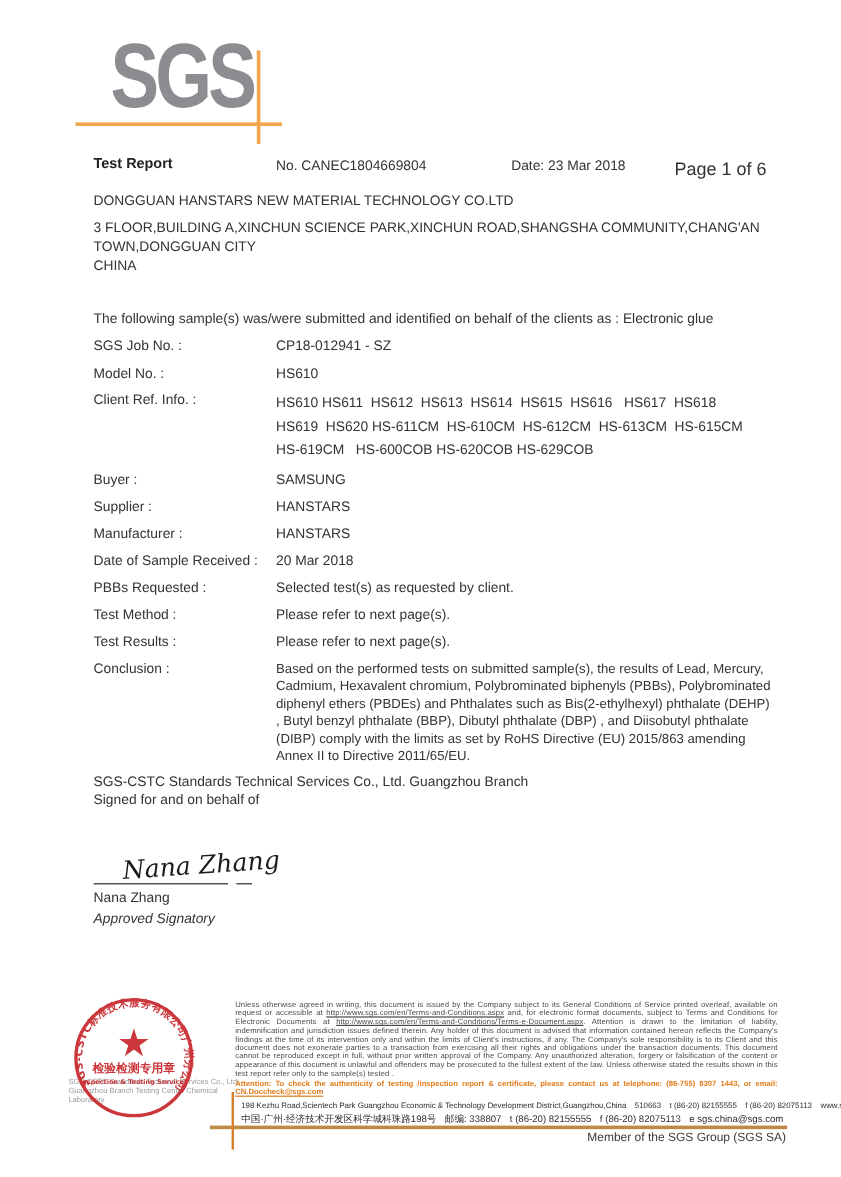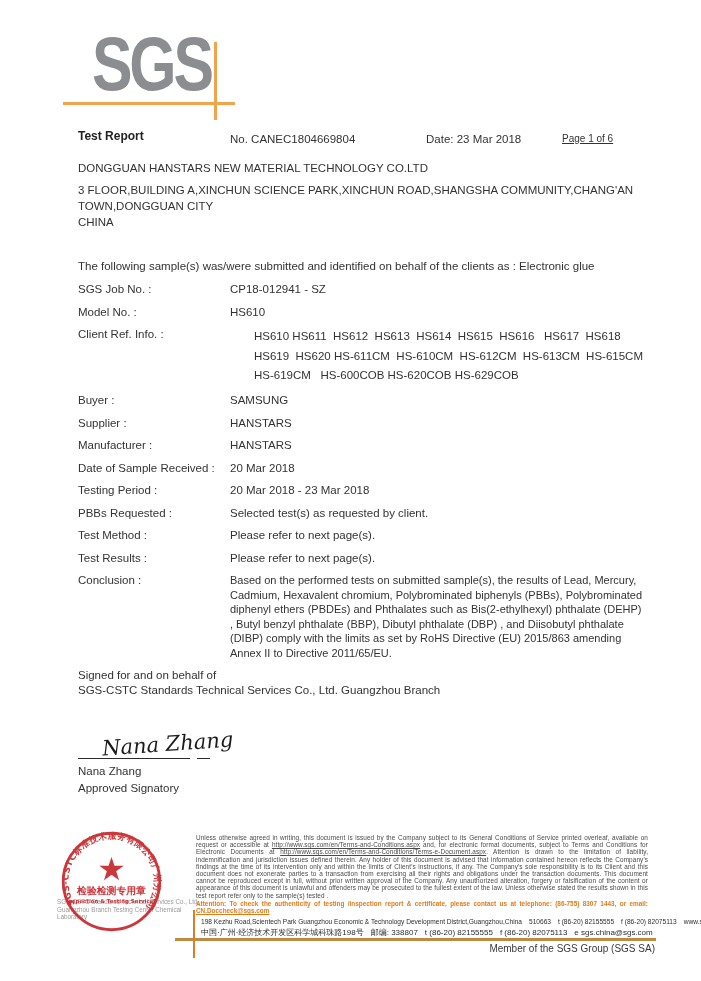--- a/index.html
+++ b/index.html
@@ -16,47 +16,47 @@
     letter-spacing:-4px; color:#8B8D90;
     transform:scaleX(.8); transform-origin:left top;
   }
   .logo-hline { position:absolute; left:63px; top:102px; width:172px; height:3px; background:#F0A44B; }
   .logo-vline { position:absolute; left:214px; top:42px; width:3px; height:78px; background:#F0A44B; }
   
   .title-row { position:absolute; left:78px; top:129px; width:580px; height:22px; }
   .title-row .doc-title { position:absolute; left:0; top:0; font-size:12px; font-weight:bold; color:#222; }
   .title-row .t-no   { position:absolute; left:152px; top:4px; font-size:11.5px; }
   .title-row .t-date { position:absolute; left:348px; top:4px; font-size:11.5px; }
-  .title-row .t-page { position:absolute; left:484px; top:4px; font-size:10px;text-decoration:underline; }
+  .title-row .t-page { position:absolute; left:484px; top:4px; font-size:15px; }
   
   .client-block { position:absolute; left:78px; top:160px; width:612px; font-size:11.5px; line-height:16px; }
   .client-block .c-name { margin-bottom:6px; }
   .client-block .c-addr { white-space:pre-line; }
   
   .intro { position:absolute; left:78px; top:260px; width:620px; font-size:11.5px; white-space:nowrap; }
   
   .content { position:absolute; left:78px; top:282px; width:568px; }
   .row { display:flex; margin-bottom:7.5px; font-size:11.5px; line-height:15px; }
   .row .lbl { width:152px; flex:0 0 152px; }
   .row .val { flex:1; }
-  .row .val.pre { white-space:pre-wrap; line-height:19.5px;margin-left:24px; }
+  .row .val.pre { white-space:pre-wrap; line-height:19.5px; }
   .row .val.concl { font-size:11px; line-height:14.5px; }
   
   .signed-block { margin-top:3px; font-size:11.5px; line-height:15px; }
   .sig-block { margin-top:34px; }
   .sig-script {
     display:inline-block; margin-left:24px; margin-bottom:-2px;
     font-family:"DejaVu Serif", serif; font-style:italic;
     font-size:21px; color:#1b1b1b; transform:rotate(-4deg);
   }
   .sig-line { display:flex; align-items:flex-end; height:4px; }
   .sig-line .l-main { width:112px; border-bottom:1.6px solid #2a2a2a; }
   .sig-line .l-dash { width:13px; margin-left:7px; border-bottom:1.6px solid #2a2a2a; }
   .sig-name { margin-top:5px; font-size:11.5px; line-height:15px; }
-  .sig-role { margin-top:2px; font-size:11.5px; line-height:15px; }
+  .sig-role { margin-top:2px; font-size:11.5px; line-height:15px;font-style:italic; }
   
   .stamp-co {
     position:absolute; left:57px; top:898px; width:150px; z-index:1;
     font-size:6.3px; line-height:7.6px; color:#9a9a9a;
   }
   .stamp { position:absolute; left:60px; top:830px; width:103px; height:103px; z-index:2; opacity:.93; }
   .fineprint { position:absolute; left:196px; top:834px; width:452px; }
   .terms {
     font-size:6.4px; line-height:7.2px; color:#4a4a4a;
     text-align:justify; letter-spacing:.1px;
@@ -125,43 +125,39 @@
     </div>
     <div class="row">
       <div class="lbl">Manufacturer :</div>
       <div class="val">HANSTARS</div>
     </div>
     <div class="row">
       <div class="lbl">Date of Sample Received :</div>
       <div class="val">20 Mar 2018</div>
     </div>
     <div class="row">
-      <div class="lbl">Testing Period :</div>
-      <div class="val">20 Mar 2018 - 23 Mar 2018</div>
-    </div>
-    <div class="row">
       <div class="lbl">PBBs Requested :</div>
       <div class="val">Selected test(s) as requested by client.</div>
     </div>
     <div class="row">
       <div class="lbl">Test Method :</div>
       <div class="val">Please refer to next page(s).</div>
     </div>
     <div class="row">
       <div class="lbl">Test Results :</div>
       <div class="val">Please refer to next page(s).</div>
     </div>
     <div class="row">
       <div class="lbl">Conclusion :</div>
       <div class="val concl">Based on the performed tests on submitted sample(s), the results of Lead, Mercury, Cadmium, Hexavalent chromium, Polybrominated biphenyls (PBBs), Polybrominated diphenyl ethers (PBDEs) and Phthalates such as Bis(2-ethylhexyl) phthalate (DEHP) , Butyl benzyl phthalate (BBP), Dibutyl phthalate (DBP) , and Diisobutyl phthalate (DIBP) comply with the limits as set by RoHS Directive (EU) 2015/863 amending Annex II to Directive 2011/65/EU.</div>
     </div>
 
     <div class="signed-block">
+      <div>SGS-CSTC Standards Technical Services Co., Ltd. Guangzhou Branch</div>
       <div>Signed for and on behalf of</div>
-      <div>SGS-CSTC Standards Technical Services Co., Ltd. Guangzhou Branch</div>
     </div>
 
     <div class="sig-block">
       <div class="sig-script">Nana Zhang</div>
       <div class="sig-line">
         <span class="l-main"></span>
           <span class="l-dash"></span>
       </div>
       <div class="sig-name">Nana Zhang</div>
       <div class="sig-role">Approved Signatory</div>

